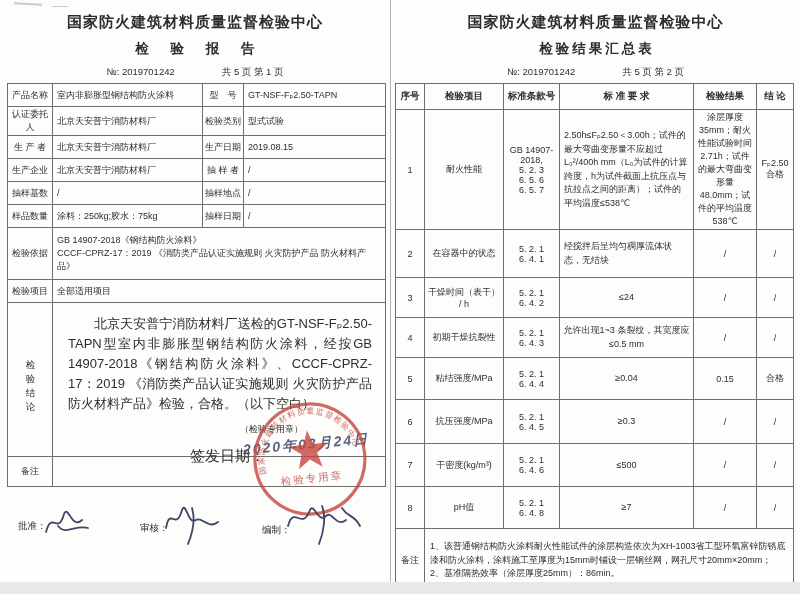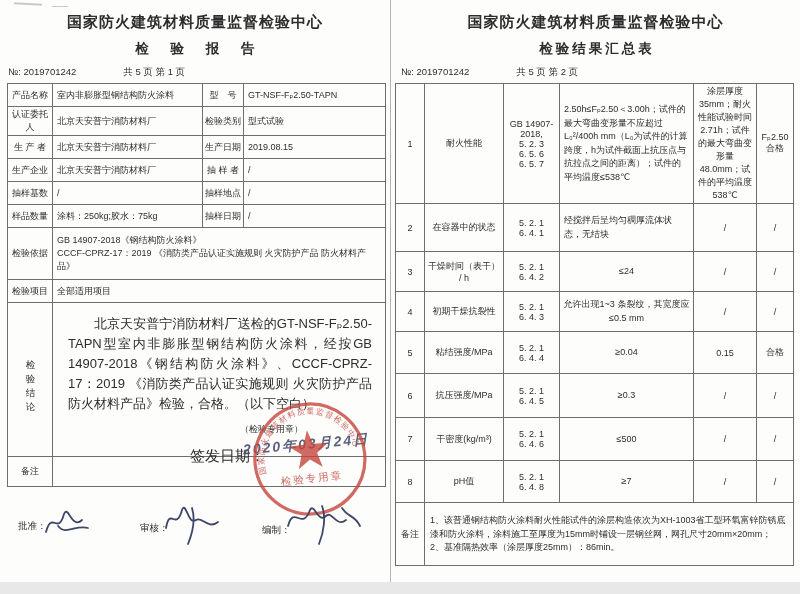--- a/index.html
+++ b/index.html
@@ -11,21 +11,21 @@
           color:var(--text); overflow:hidden;}
   .page{position:absolute; top:0; height:594px;}
   .page-left{left:0; width:390px;}
   .page-right{left:390px; width:410px; border-left:1px solid #b5b5b5;}
 
   .org{position:absolute; left:0; right:0; top:13px; text-align:center;
        font-weight:bold; font-size:15px; letter-spacing:1px;}
   .doc-title{position:absolute; left:0; right:0; top:40px; text-align:center;
        font-weight:bold; font-size:13.5px; letter-spacing:9px; text-indent:9px;}
   .meta-line{position:absolute; top:66px; left:8px; right:8px; display:flex;
-       justify-content:flex-start; font-size:9.5px;gap:47px;}
+       justify-content:center; font-size:9.5px;gap:47px;}
   .page-right .meta-line{left:10px; right:10px;}
 
   table{border-collapse:collapse; table-layout:fixed; position:absolute;}
   td,th{border:1px solid var(--border); font-size:9px; padding:1px 3px;
         vertical-align:middle; overflow:hidden;}
   .pre{white-space:pre-line;}
   .lab{text-align:center; padding:1px 1px;}
   .val{text-align:left; padding-left:4px;}
 
   .t-left{top:83px; left:7px; width:378px;}
@@ -184,20 +184,28 @@
     <table class="t-right">
       <colgroup>
           <col style="width:29px">
           <col style="width:79px">
           <col style="width:56px">
           <col style="width:134px">
           <col style="width:63px">
           <col style="width:37px">
         </colgroup>
       <tbody>
+          <tr>
+        <th>序号</th>
+        <th>检验项目</th>
+        <th>标准条款号</th>
+        <th>标 准 要 求</th>
+        <th>检验结果</th>
+        <th>结 论</th>
+      </tr>
       <tr class="r1">
         <td class="c">1</td>
         <td class="c pre">耐火性能</td>
         <td class="c pre">GB 14907-
 2018,
 5. 2. 3
 6. 5. 6
 6. 5. 7</td>
         <td class="req-left pre">2.50h≤Fₚ2.50＜3.00h；试件的最大弯曲变形量不应超过L₀²/400h mm（L₀为试件的计算跨度，h为试件截面上抗压点与抗拉点之间的距离）；试件的平均温度≤538℃</td>
         <td class="c pre res">涂层厚度35mm；耐火性能试验时间2.71h；试件的最大弯曲变形量48.0mm；试件的平均温度538℃</td>

